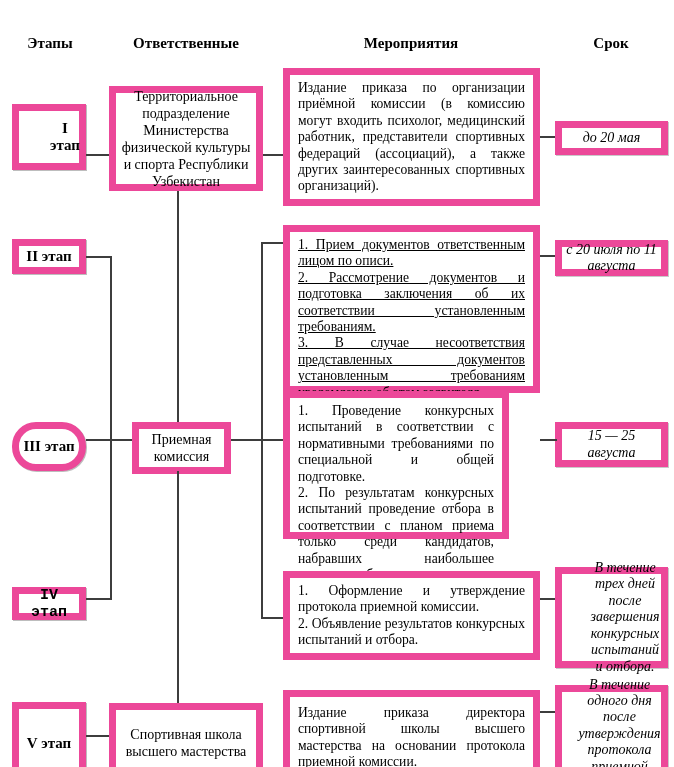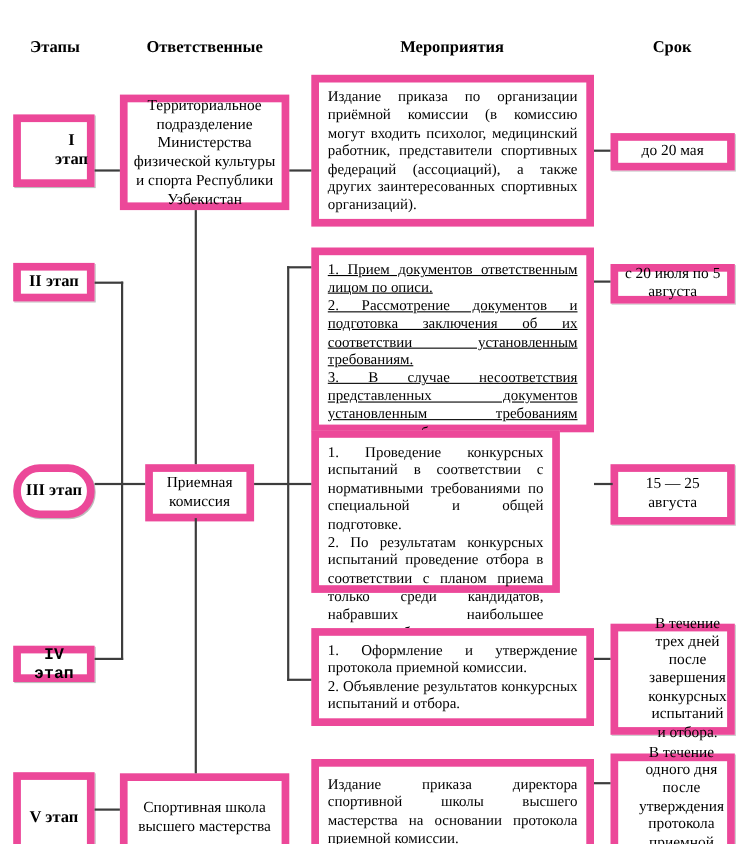--- a/index.html
+++ b/index.html
@@ -45,20 +45,21 @@
     font-size:13.6px;
     line-height:16.4px;
     white-space:pre-line;
   }
   .activity.vcenter{align-items:center;}
   .deadline{
     font-size:14px;
     line-height:16.4px;
     padding:2px 4px;
     box-shadow:1px 1px 0 #c9c9c9;
+    font-style:italic;
   }
   .resp{padding:19px 5px;}
   .hline{position:absolute;height:2px;background:#3d3d3d;}
   .vline{position:absolute;width:2px;background:#3d3d3d;}
 </style>
 </head>
 <body>
 
 <div id="canvas">
 
@@ -81,22 +82,22 @@
   <div class="box activity" style="left:283px;top:197px;width:257px;height:168px;text-decoration:underline;">1. Прием документов ответственным лицом по описи.
 2. Рассмотрение документов и подготовка заключения об их соответствии установленным требованиям.
 3. В случае несоответствия представленных документов установленным требованиям уведомление об этом заявителя.</div>
   <div class="box activity" style="left:283px;top:363px;width:226px;height:148px;">1. Проведение конкурсных испытаний в соответствии с нормативными требованиями по специальной и общей подготовке.
 2. По результатам конкурсных испытаний проведение отбора в соответствии с планом приема только среди кандидатов, набравших наибольшее количество баллов.</div>
   <div class="box activity vcenter" style="left:283px;top:543px;width:257px;height:89px;">1. Оформление и утверждение протокола приемной комиссии.
 2. Объявление результатов конкурсных испытаний и отбора.</div>
   <div class="box activity vcenter" style="left:283px;top:662px;width:257px;height:95px;">Издание приказа директора спортивной школы высшего мастерства на основании протокола приемной комиссии.</div>
 
   <div class="box deadline" style="left:555px;top:93px;width:113px;height:34px;">до 20 мая</div>
-  <div class="box deadline" style="left:555px;top:212px;width:113px;height:36px;">с 20 июля по 5 августа</div>
-  <div class="box deadline" style="left:555px;top:394px;width:113px;height:55px;">15 — 25 августа</div>
+  <div class="box deadline" style="left:555px;top:212px;width:113px;height:36px;">с 20 июля по 11 августа</div>
+  <div class="box deadline" style="left:555px;top:394px;width:113px;height:45px;">15 — 25 августа</div>
   <div class="box deadline" style="left:555px;top:539px;width:113px;height:101px;padding-left:31px;">В течение трех дней после завершения конкурсных испытаний и отбора.</div>
   <div class="box deadline" style="left:555px;top:657px;width:113px;height:98px;padding-left:20px;">В течение одного дня после утверждения протокола приемной комиссии.</div>
 
   <div class="hline" style="left:86px;top:126px;width:23px;"></div>
   <div class="hline" style="left:263px;top:126px;width:20px;"></div>
   <div class="hline" style="left:540px;top:108px;width:15px;"></div>
 
   <div class="hline" style="left:86px;top:228px;width:26px;"></div>
   <div class="hline" style="left:261px;top:214px;width:22px;"></div>
   <div class="hline" style="left:540px;top:227px;width:15px;"></div>

